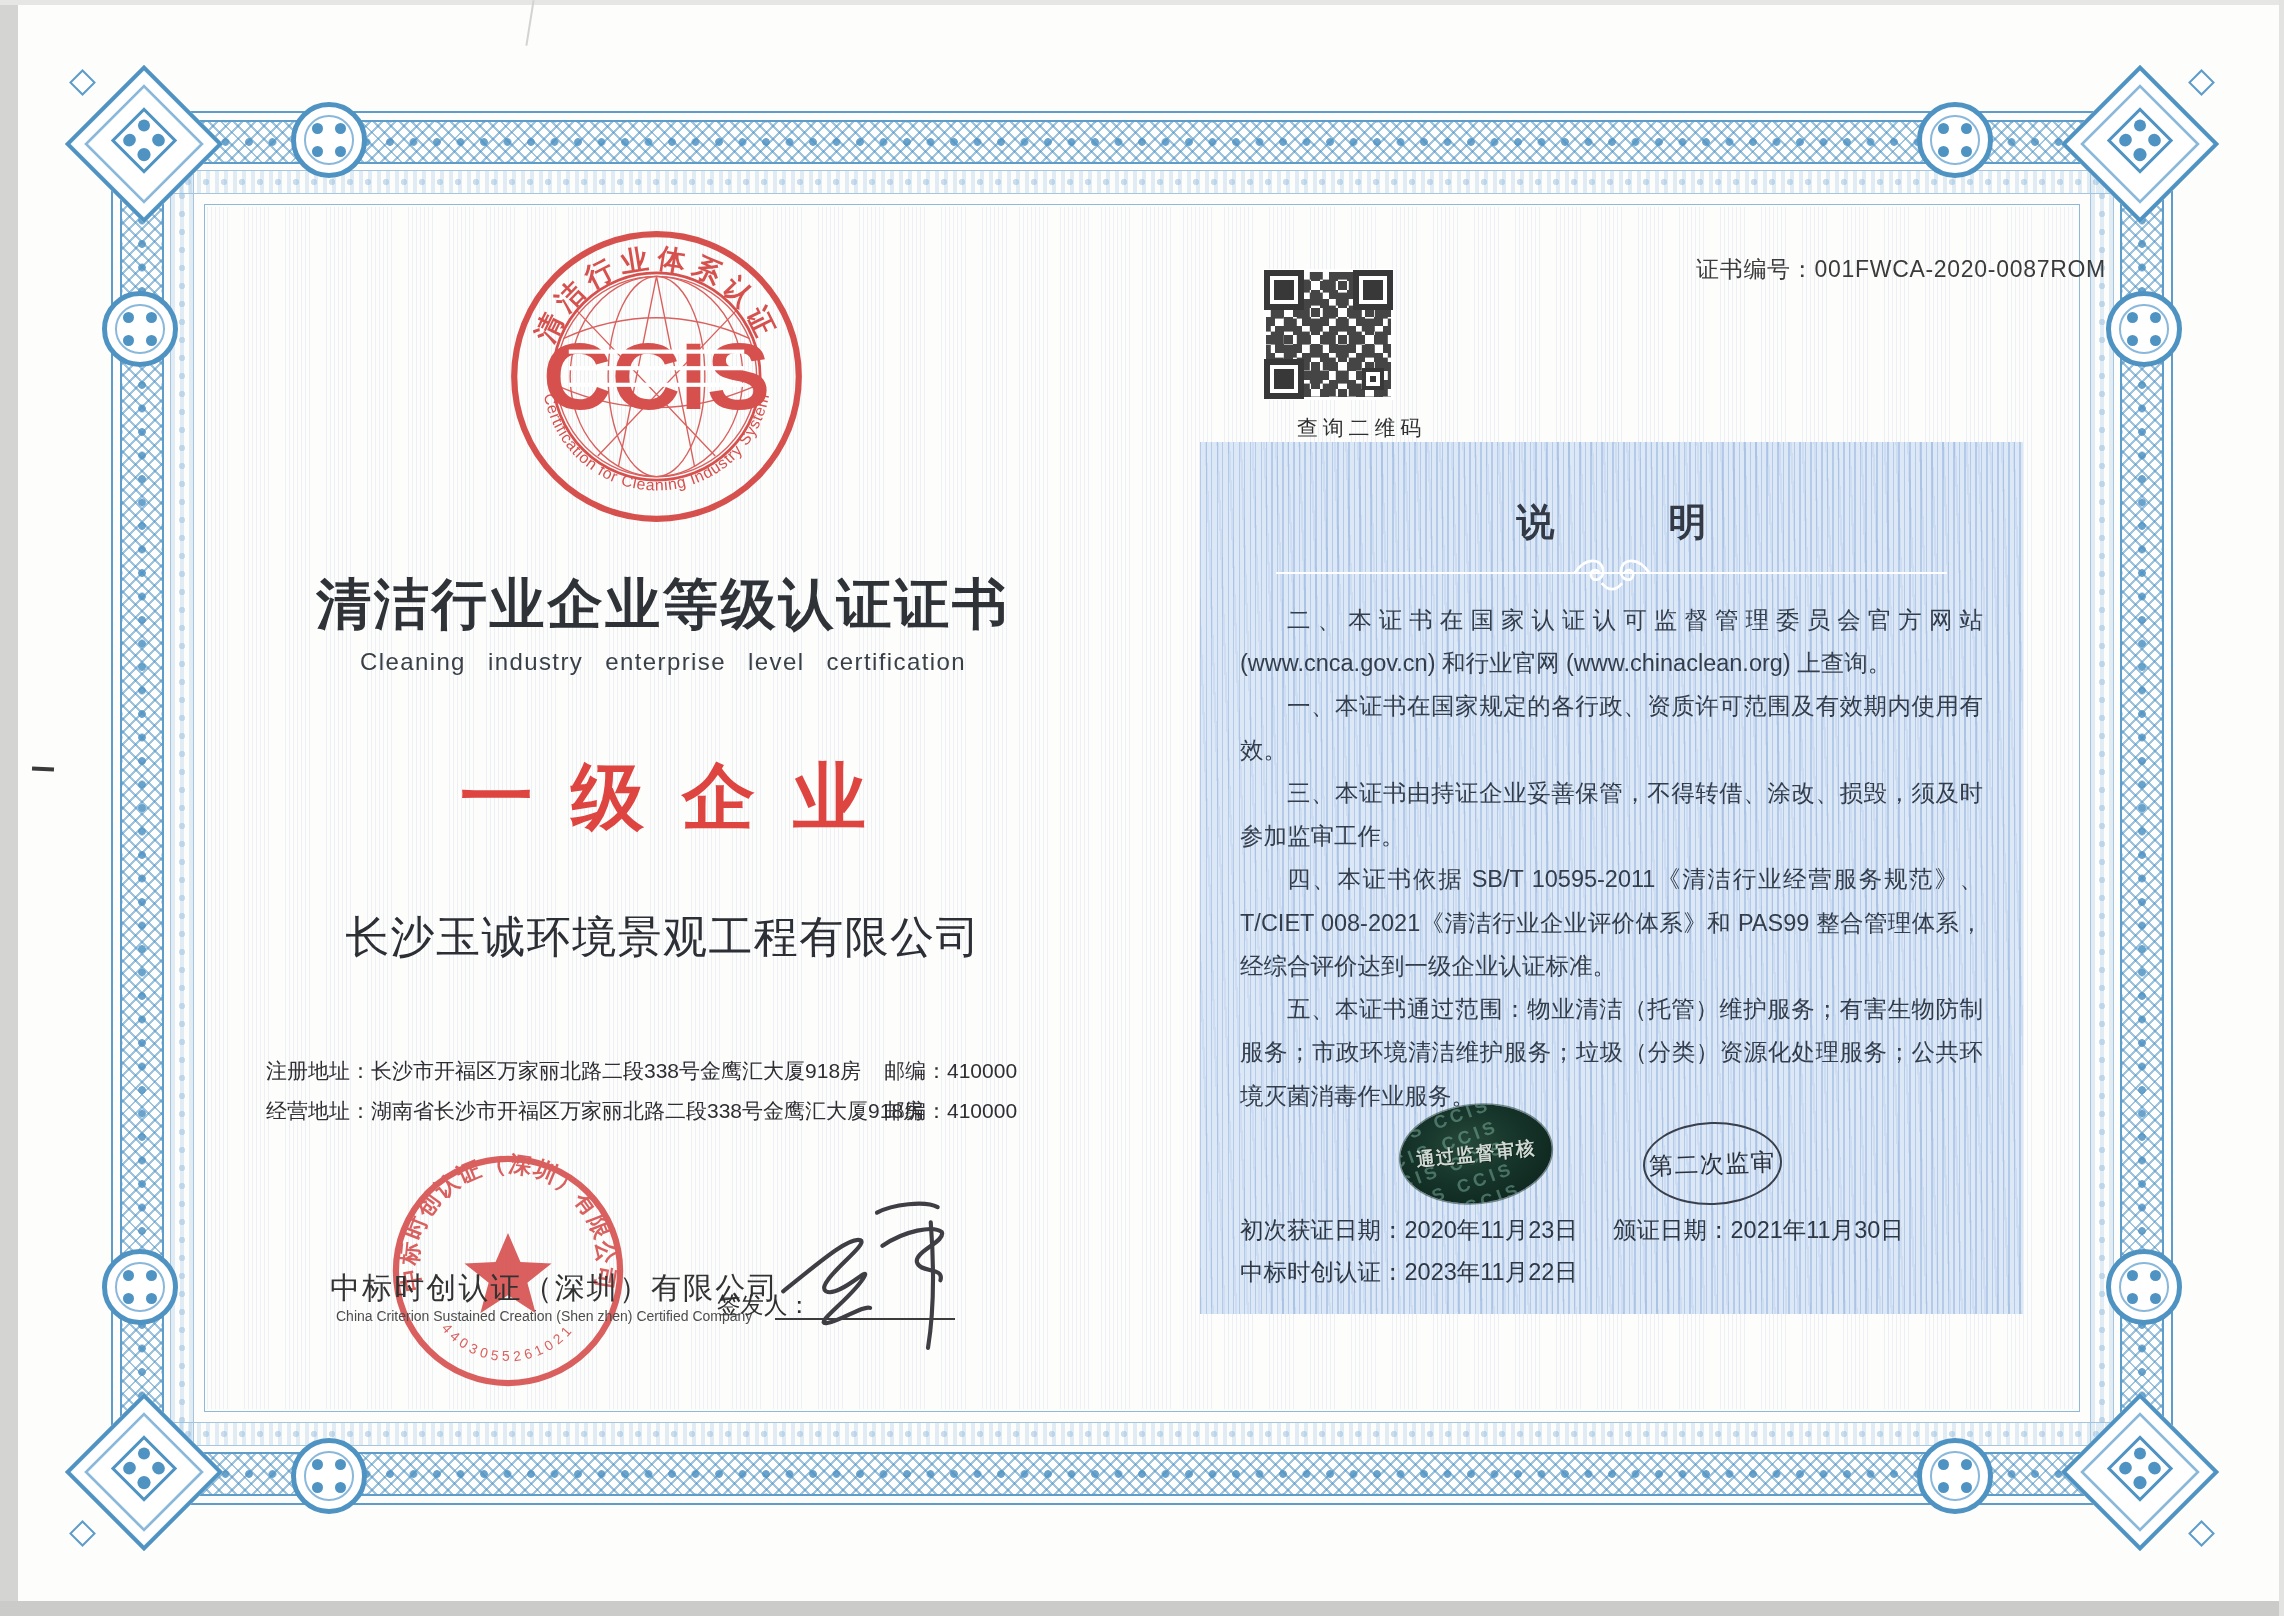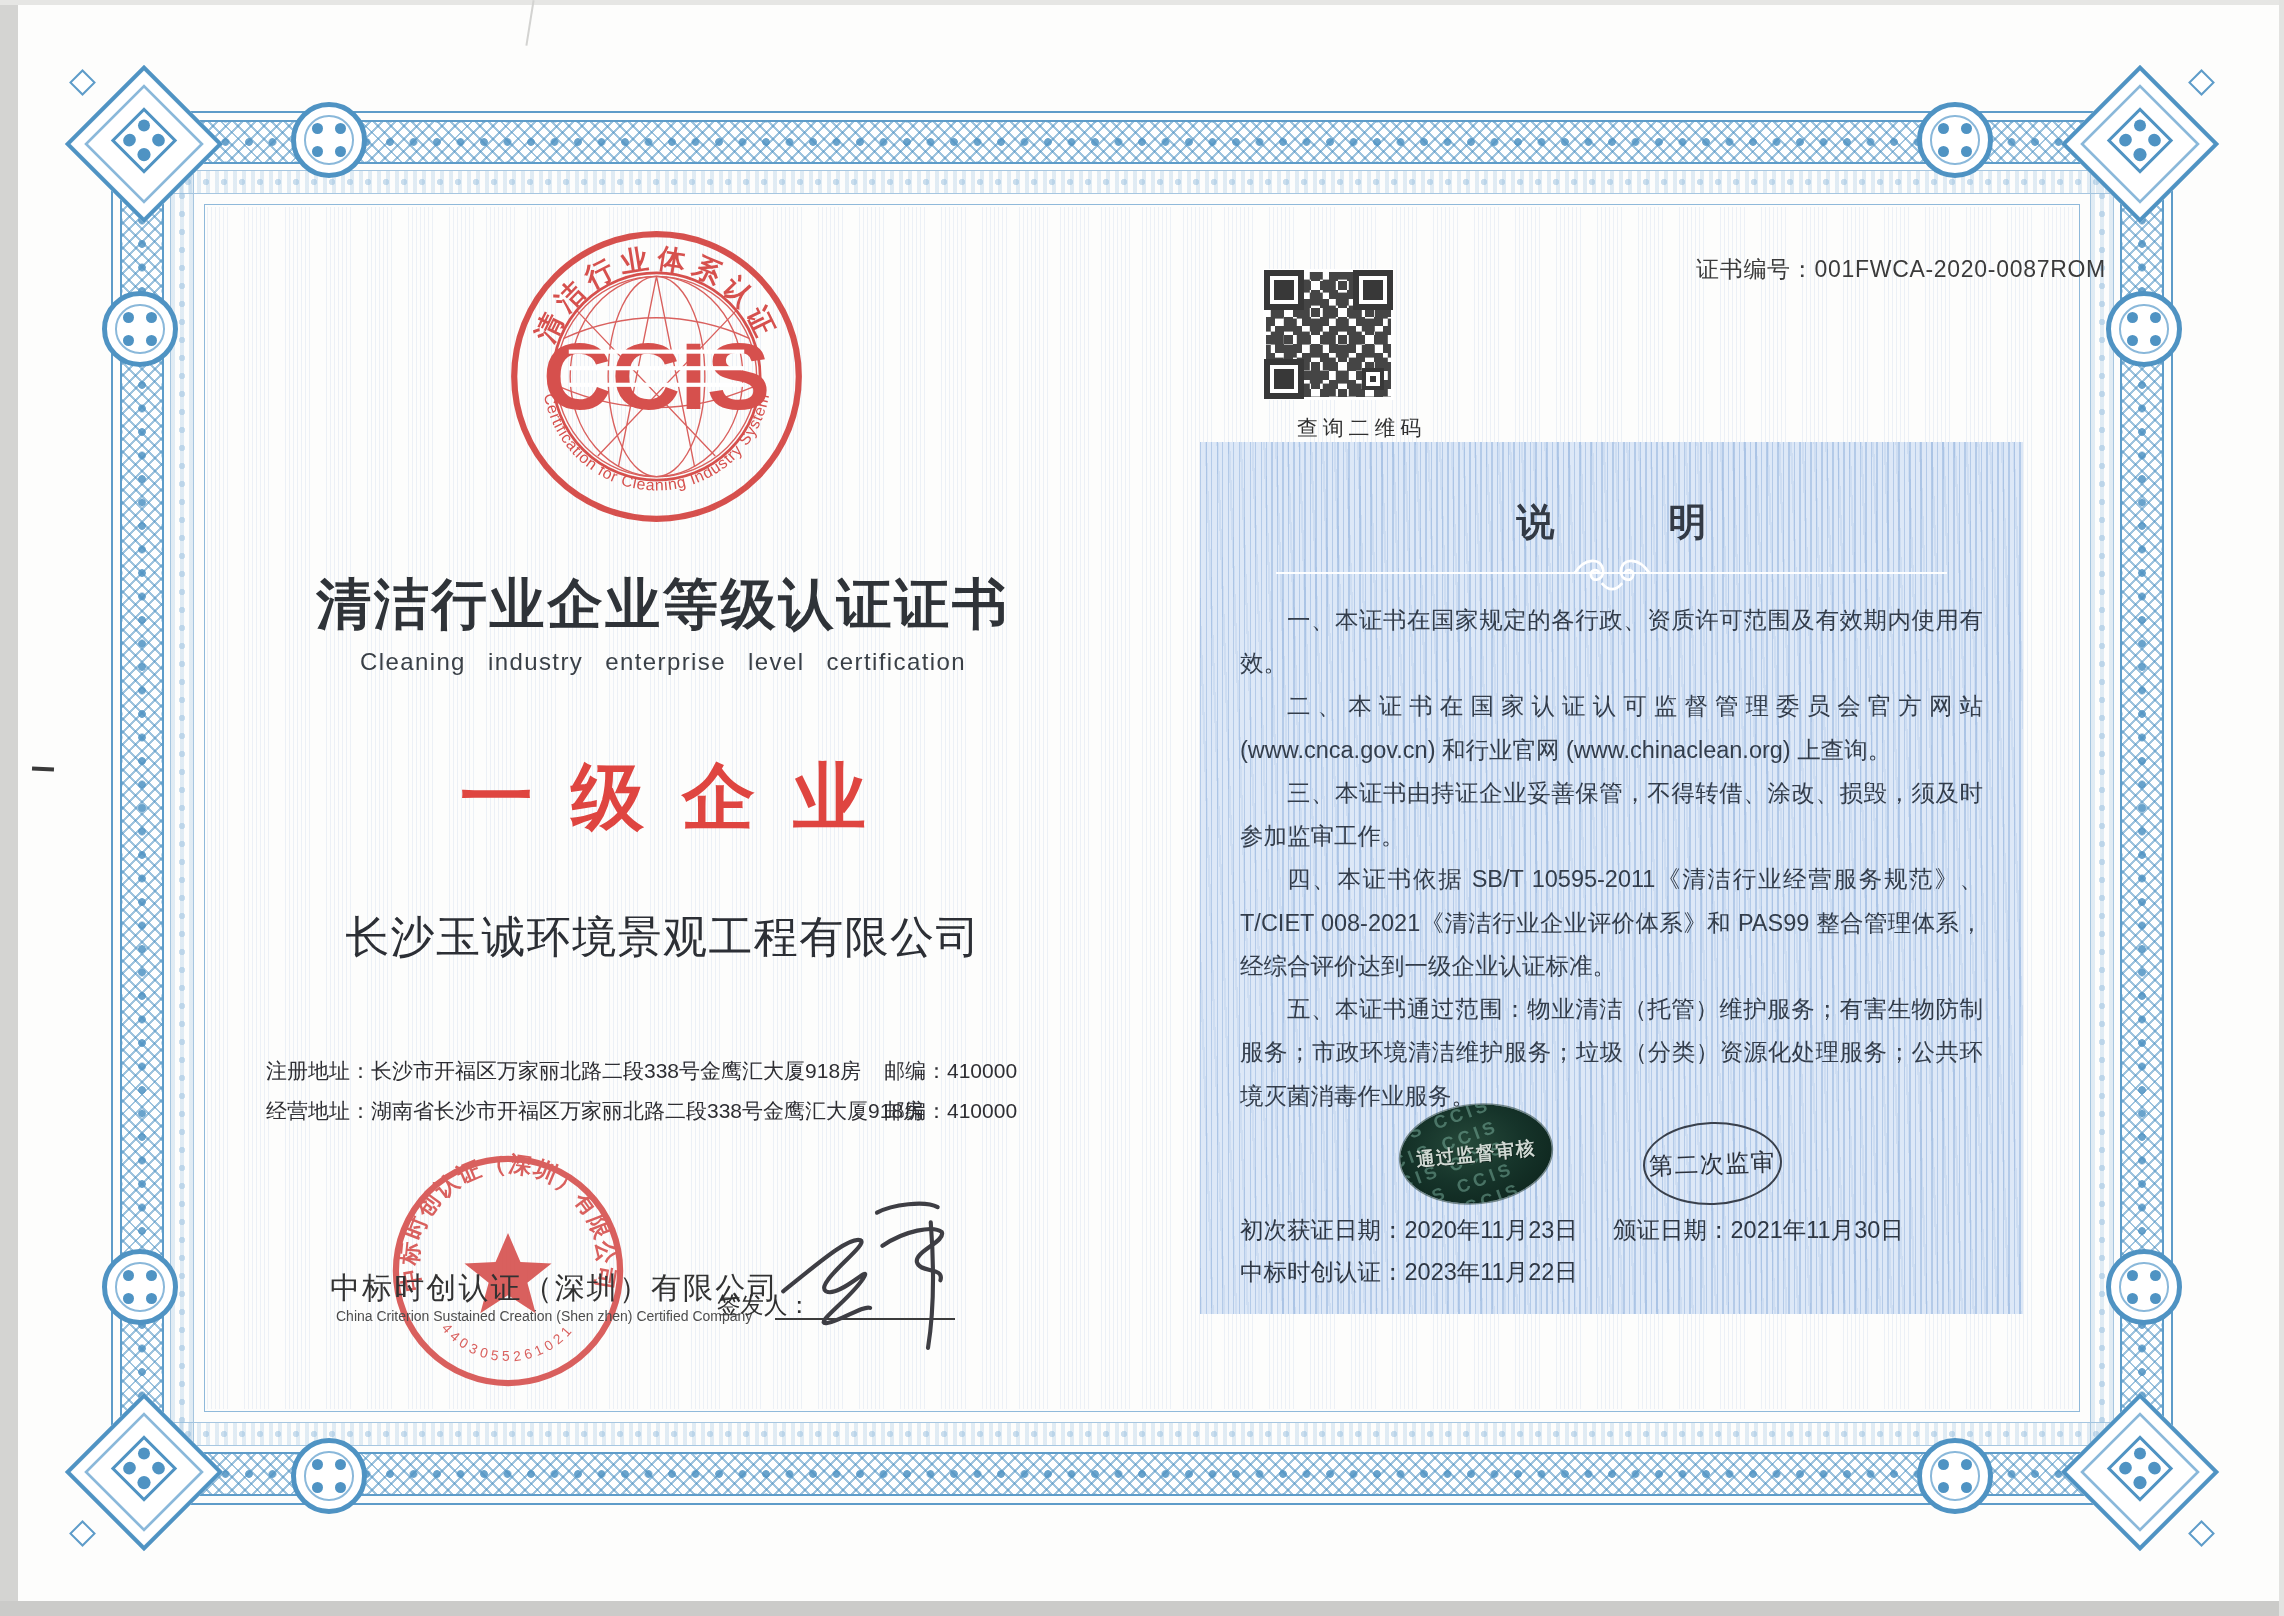--- a/index.html
+++ b/index.html
@@ -335,22 +335,22 @@
   <div class="pn-title">说明</div>
   <div class="pn-divider"></div>
   <svg class="pn-orn" width="104" height="41" viewBox="0 0 150 60">
     <g fill="none" stroke="#ffffff" stroke-width="4">
       <path d="M20 30 C 35 6, 60 6, 62 26 C 63 40, 45 44, 44 32 C 43 24, 55 22, 56 30"></path>
       <path d="M130 30 C 115 6, 90 6, 88 26 C 87 40, 105 44, 106 32 C 107 24, 95 22, 94 30"></path>
       <path d="M60 44 C 70 56, 80 56, 90 44"></path>
     </g>
   </svg>
   <div class="notes">
+    <p>二、本证书在国家认证认可监督管理委员会官方网站 (www.cnca.gov.cn) 和行业官网 (www.chinaclean.org) 上查询。</p>
     <p>一、本证书在国家规定的各行政、资质许可范围及有效期内使用有效。</p>
-    <p>二、本证书在国家认证认可监督管理委员会官方网站 (www.cnca.gov.cn) 和行业官网 (www.chinaclean.org) 上查询。</p>
     <p>三、本证书由持证企业妥善保管，不得转借、涂改、损毁，须及时参加监审工作。</p>
     <p>四、本证书依据 SB/T 10595-2011《清洁行业经营服务规范》、T/CIET 008-2021《清洁行业企业评价体系》和 PAS99 整合管理体系，经综合评价达到一级企业认证标准。</p>
     <p>五、本证书通过范围：物业清洁（托管）维护服务；有害生物防制服务；市政环境清洁维护服务；垃圾（分类）资源化处理服务；公共环境灭菌消毒作业服务。</p>
   </div>
 
   <div class="holo">
     <div class="ccis-tile">CCIS CCIS CCIS CCIS CCIS CCIS CCIS CCIS CCIS CCIS CCIS CCIS CCIS CCIS CCIS</div>
     <div class="holo-text">通过监督审核</div>
   </div>
 

